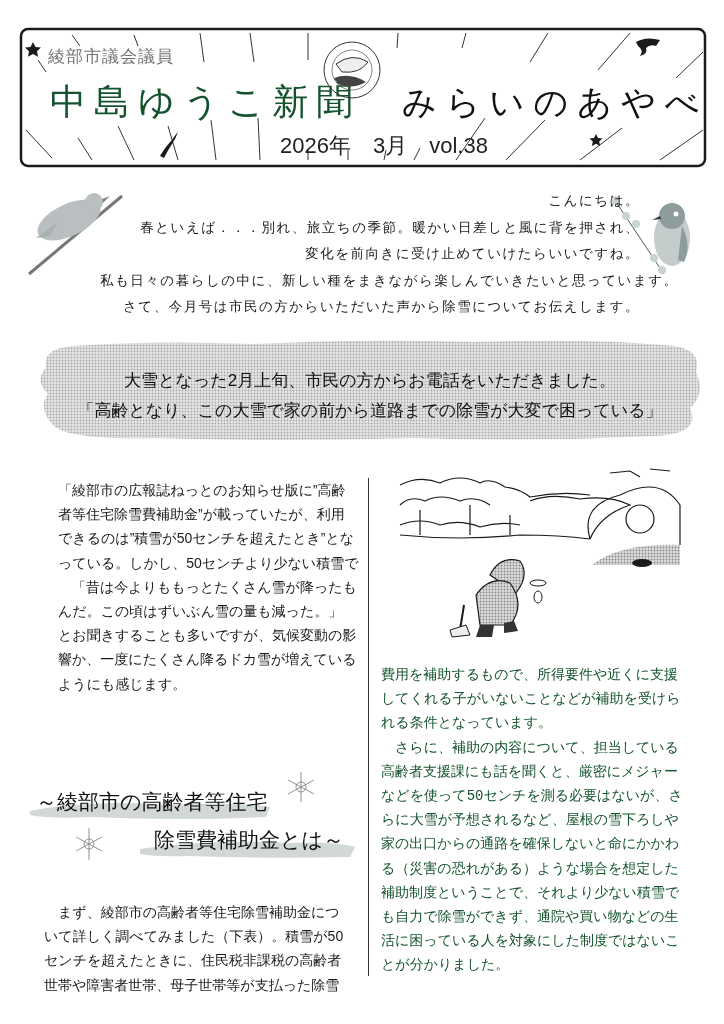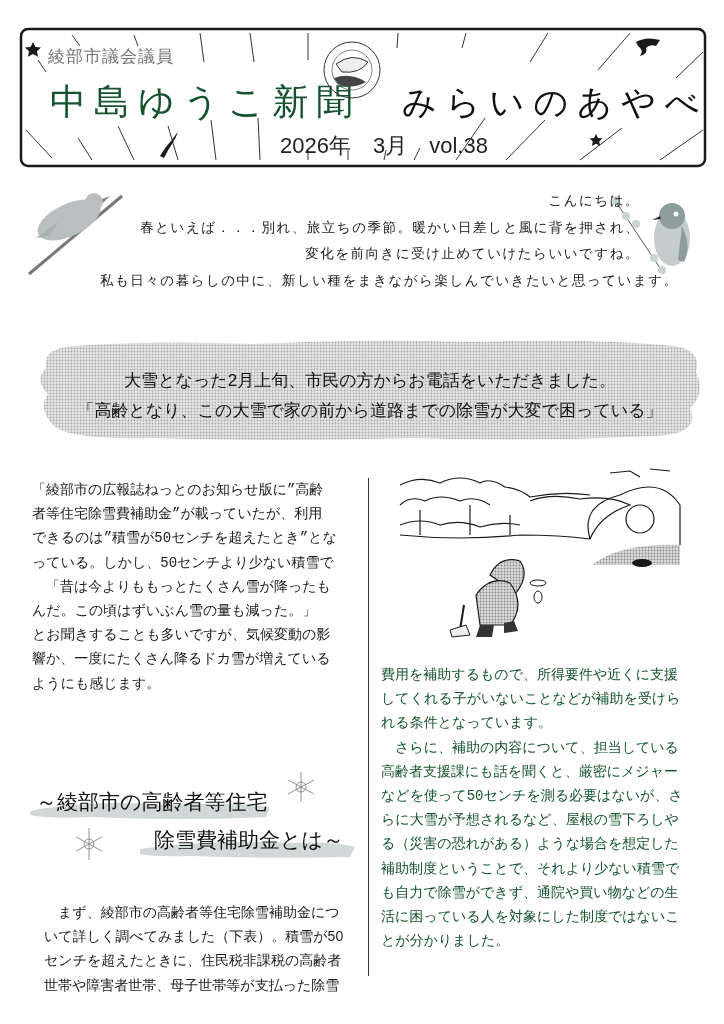--- a/index.html
+++ b/index.html
@@ -40,22 +40,22 @@
     position: absolute; left: 34px; top: 338px; width: 672px; height: 104px;
   }
   .callout-text {
     position: absolute; left: 34px; top: 366px; width: 672px; text-align: center;
     font-size: 17px; line-height: 30px; color: #111; font-family: Liberation Sans, sans-serif;
   }
   .callout-text div { white-space: nowrap; }
 
   
   .col-left {
-    position: absolute; left: 32px; top: 478px; width: 322px;
-    font-size: 14px; line-height: 24.2px; color: #1a1a1a; font-family: Liberation Mono, monospace;
+    position: absolute; left: 58px; top: 478px; width: 322px;
+    font-size: 14px; line-height: 24.2px; color: #1a1a1a; font-family: Liberation Sans, sans-serif;
   }
   .col-left div, .col-right div, .col-left-2 div { white-space: nowrap; }
   .col-divider {
     position: absolute; left: 368px; top: 478px; width: 1px; height: 498px; background: #333;
   }
   .sh-line1 {
     position: absolute; left: 36px; top: 788px; font-size: 21px; color: #111; white-space: nowrap;
     font-family: "Liberation Sans", sans-serif;
   }
   .sh-line2 {
@@ -166,20 +166,21 @@
   <circle cx="72" cy="28" r="2.5" fill="#fff"></circle>
   <path d="M56 30 L48 34 L57 33 Z" fill="#333"></path>
   <path d="M78 40 Q88 60 80 76 L74 74 Z" fill="#8e9c9c"></path>
 </svg>
 
 <div class="greeting">
   <div>こんにちは。</div>
   <div>春といえば．．．別れ、旅立ちの季節。暖かい日差しと風に背を押され、</div>
   <div>変化を前向きに受け止めていけたらいいですね。</div>
   <div>私も日々の暮らしの中に、新しい種をまきながら楽しんでいきたいと思っています。</div>
+  <div>さて、今月号は市民の方からいただいた声から除雪についてお伝えします。</div>
 </div>
 
 <svg class="callout" viewBox="0 0 672 104">
   <defs>
     <pattern id="dots" width="3" height="3" patternUnits="userSpaceOnUse">
       <rect width="3" height="3" fill="#e6e6e6"></rect>
       <circle cx="1.5" cy="1.5" r="0.9" fill="#a8a8a8"></circle>
     </pattern>
   </defs>
   <path d="M12 30 Q8 10 40 8 Q120 2 220 6 Q330 0 440 4 Q560 0 640 8 Q668 12 662 34 Q672 56 656 70 Q668 96 620 98 Q500 104 380 100 Q250 104 120 100 Q30 102 18 86 Q4 70 14 56 Q0 42 12 30 Z" fill="url(#dots)"></path>
@@ -268,18 +269,19 @@
 </svg>
 
 <div class="col-right">
   <div>費用を補助するもので、所得要件や近くに支援</div>
   <div>してくれる子がいないことなどが補助を受けら</div>
   <div>れる条件となっています。</div>
   <div>　さらに、補助の内容について、担当している</div>
   <div>高齢者支援課にも話を聞くと、厳密にメジャー</div>
   <div>などを使って50センチを測る必要はないが、さ</div>
   <div>らに大雪が予想されるなど、屋根の雪下ろしや</div>
+  <div>家の出口からの通路を確保しないと命にかかわ</div>
   <div>る（災害の恐れがある）ような場合を想定した</div>
   <div>補助制度ということで、それより少ない積雪で</div>
   <div>も自力で除雪ができず、通院や買い物などの生</div>
   <div>活に困っている人を対象にした制度ではないこ</div>
   <div>とが分かりました。</div>
 </div>
 
 </body></html>

